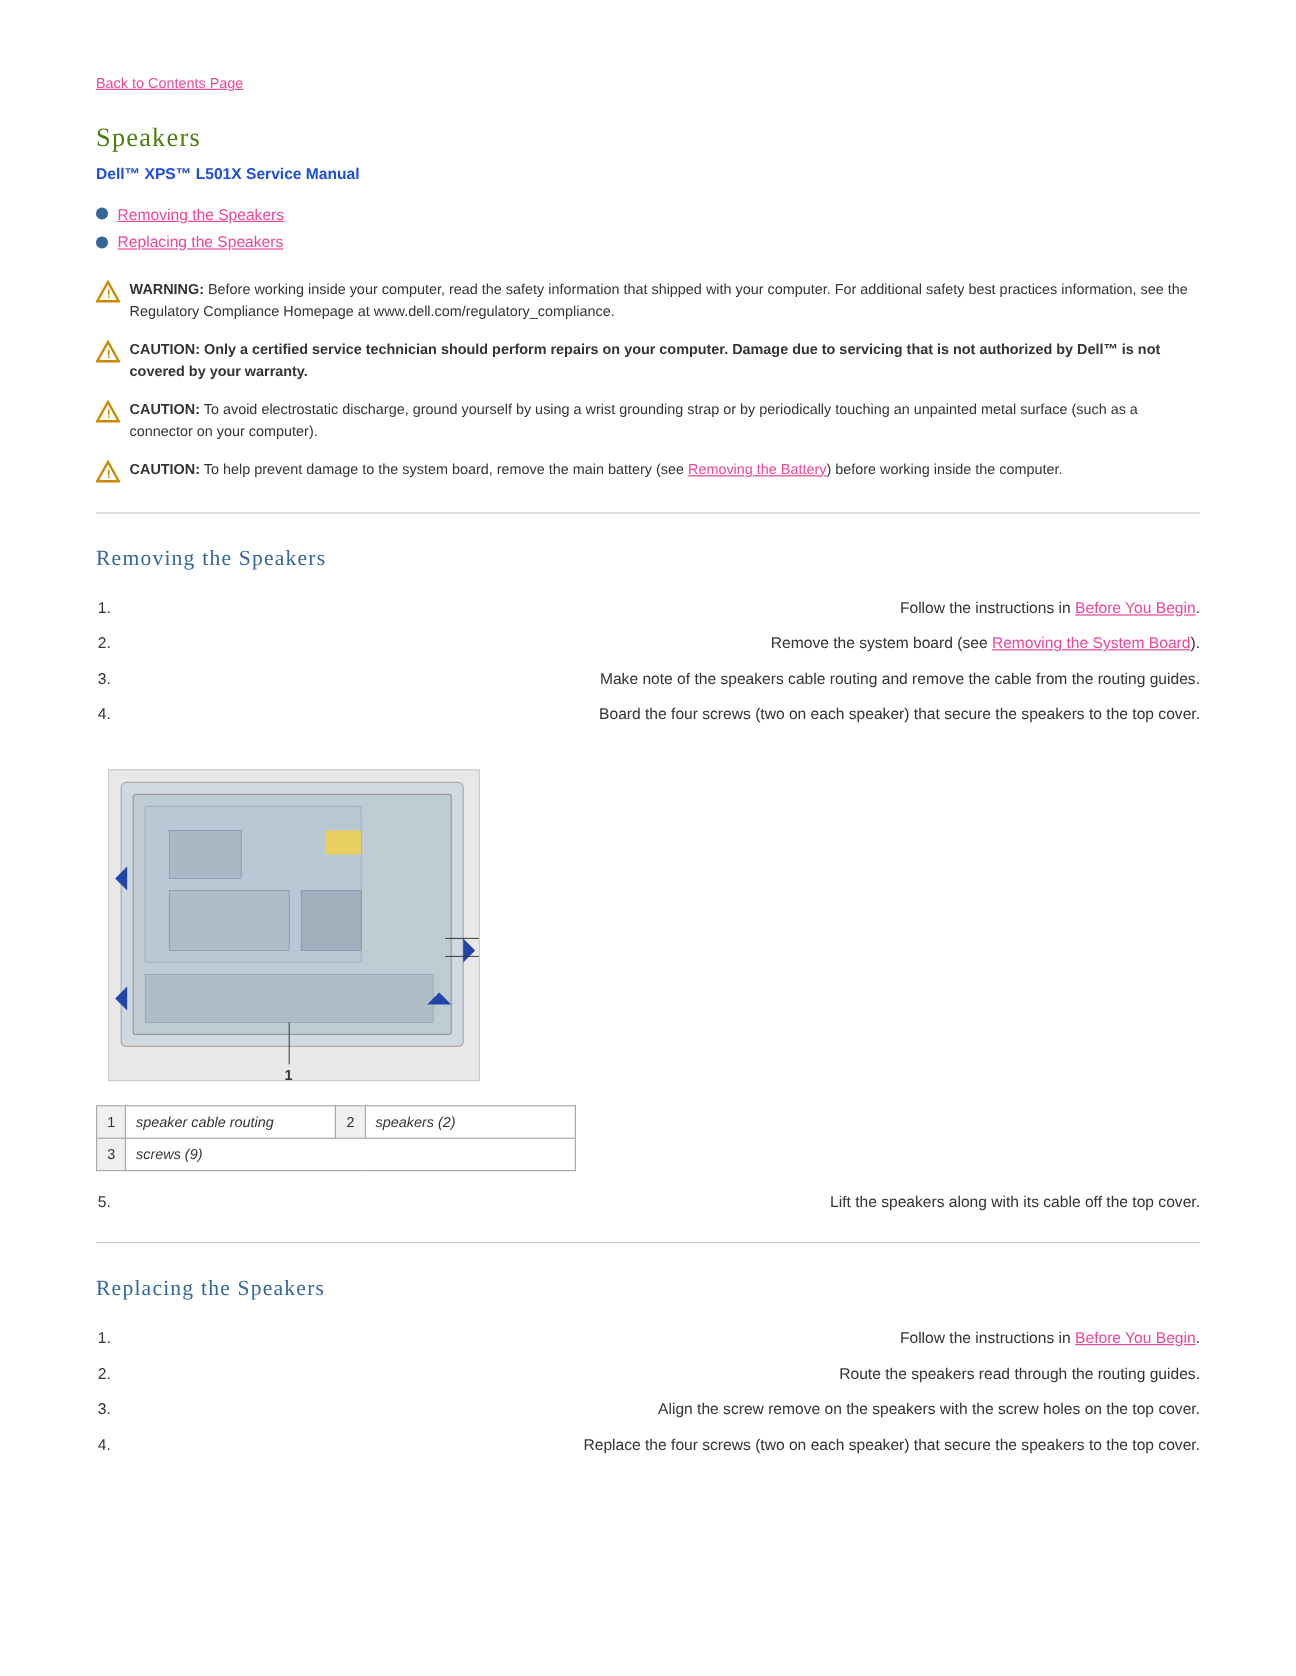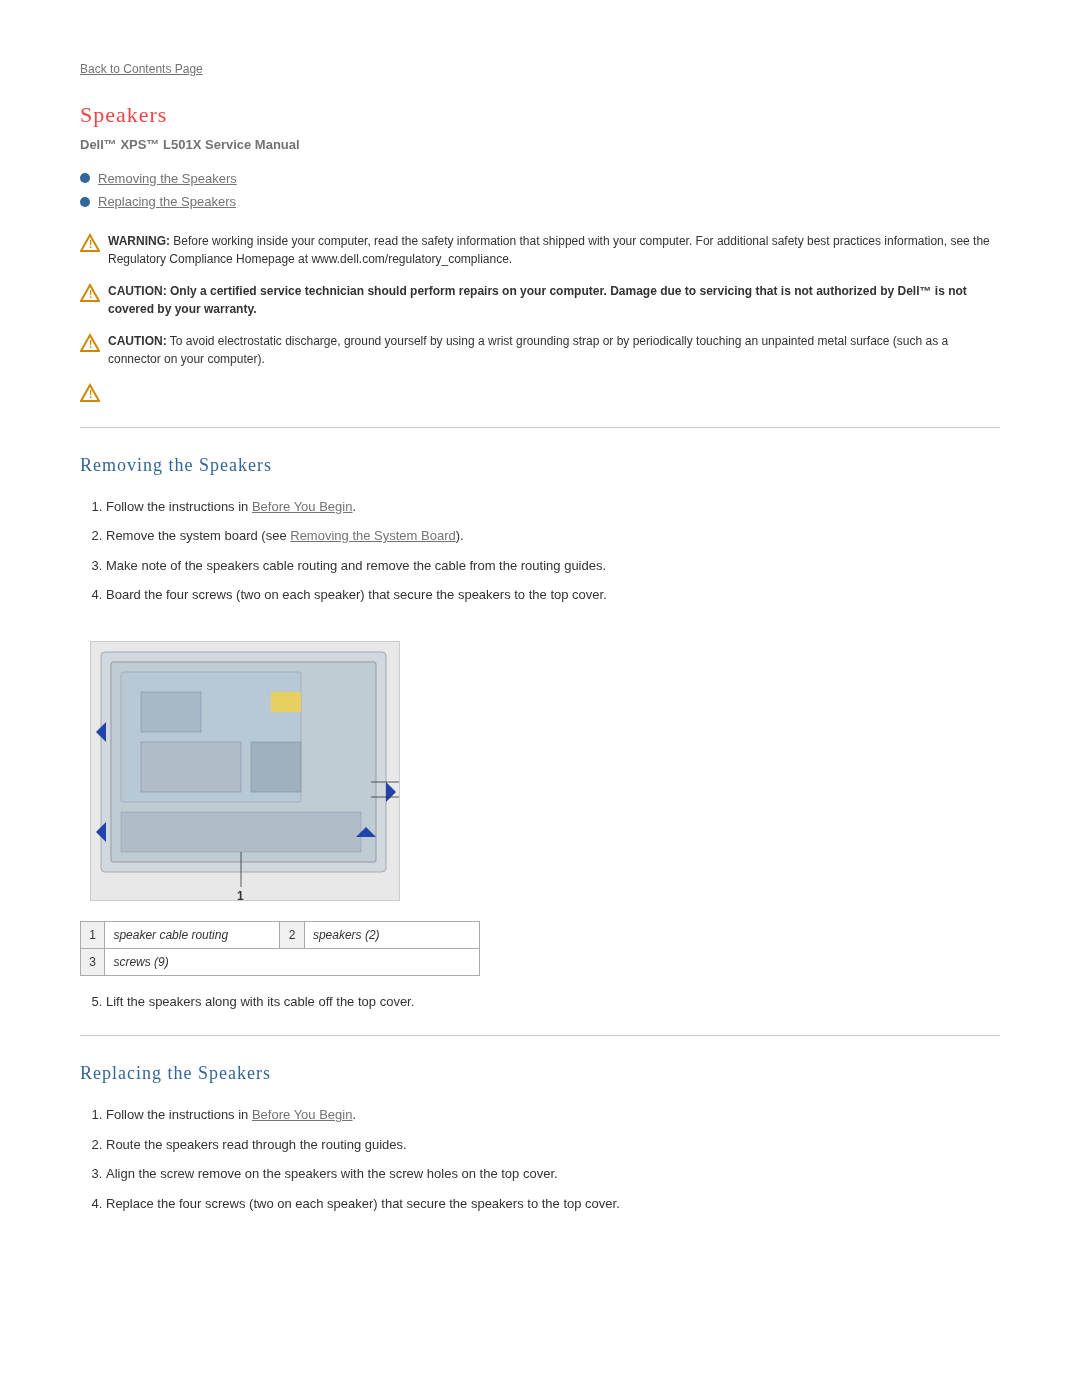--- a/index.html
+++ b/index.html
@@ -4,32 +4,32 @@
   <style>
     * { box-sizing: border-box; margin: 0; padding: 0; }
     body {
       font-family: Arial, Helvetica, sans-serif;
       font-size: 13px;
       color: #333;
       background: #fff;
       padding: 60px 80px;
       line-height: 1.5;
     }
-    a { color: #737373; text-decoration: underline; cursor: pointer; }
+    a { color: #ec4899; text-decoration: underline; cursor: pointer; }
     .back-link { font-size: 12px; margin-bottom: 20px; display: block; }
     .page-title {
       font-size: 22px;
       font-weight: normal;
-      color: #ef4444;
+      color: #4d7c0f;
       font-family: Georgia, serif;
       letter-spacing: 1px;
       margin-bottom: 4px;
     }
     .manual-subtitle {
-      color: #737373;
+      color: #1d4ed8;
       font-weight: bold;
       font-size: 13px;
       margin-bottom: 14px;
     }
     .toc-list { list-style: none; margin-bottom: 20px; }
     .toc-list li { display: flex; align-items: center; margin-bottom: 4px; font-size: 13px; }
     .bullet-icon {
       width: 10px; height: 10px;
       border-radius: 50%;
       background: #336699;
@@ -61,21 +61,21 @@
       margin: 24px 0;
     }
     .section-title {
       font-size: 18px;
       font-weight: normal;
       color: #336699;
       font-family: Georgia, serif;
       letter-spacing: 1px;
       margin-bottom: 18px;
     }
-    .steps-list { list-style: decimal; margin-left: 26px; margin-bottom: 16px; }
+    .steps-list { list-style: decimal; margin-left: 16px; margin-bottom: 16px; text-align: right; }
     .steps-list li { margin-bottom: 10px; font-size: 13px; line-height: 1.5; }
     .diagram-container {
       margin: 20px 0 20px 10px;
       position: relative;
       display: inline-block;
     }
     .diagram-img {
       width: 310px;
       height: 260px;
       background: #e8e8e8;
@@ -162,20 +162,23 @@
     <strong>CAUTION:</strong> To avoid electrostatic discharge, ground yourself by using a wrist grounding strap or by periodically touching an unpainted metal surface (such as a connector on your computer).
   </span>
 </div>
 
 
 <div class="notice-block">
   <svg class="notice-icon" viewBox="0 0 20 20" xmlns="http://www.w3.org/2000/svg">
     <polygon points="10,2 19,18 1,18" fill="none" stroke="#cc8800" stroke-width="2"></polygon>
     <text x="9" y="15" font-size="10" fill="#cc8800" font-weight="bold">!</text>
   </svg>
+  <span class="caution-text">
+    <strong>CAUTION:</strong> To help prevent damage to the system board, remove the main battery (see <a href="#">Removing the Battery</a>) before working inside the computer.
+  </span>
 </div>
 
 <hr class="divider">
 
 
 <h2 class="section-title" id="removing">Removing the Speakers</h2>
 
 <ol class="steps-list">
   <li>
     Follow the instructions in <a href="#">Before You Begin</a>.

